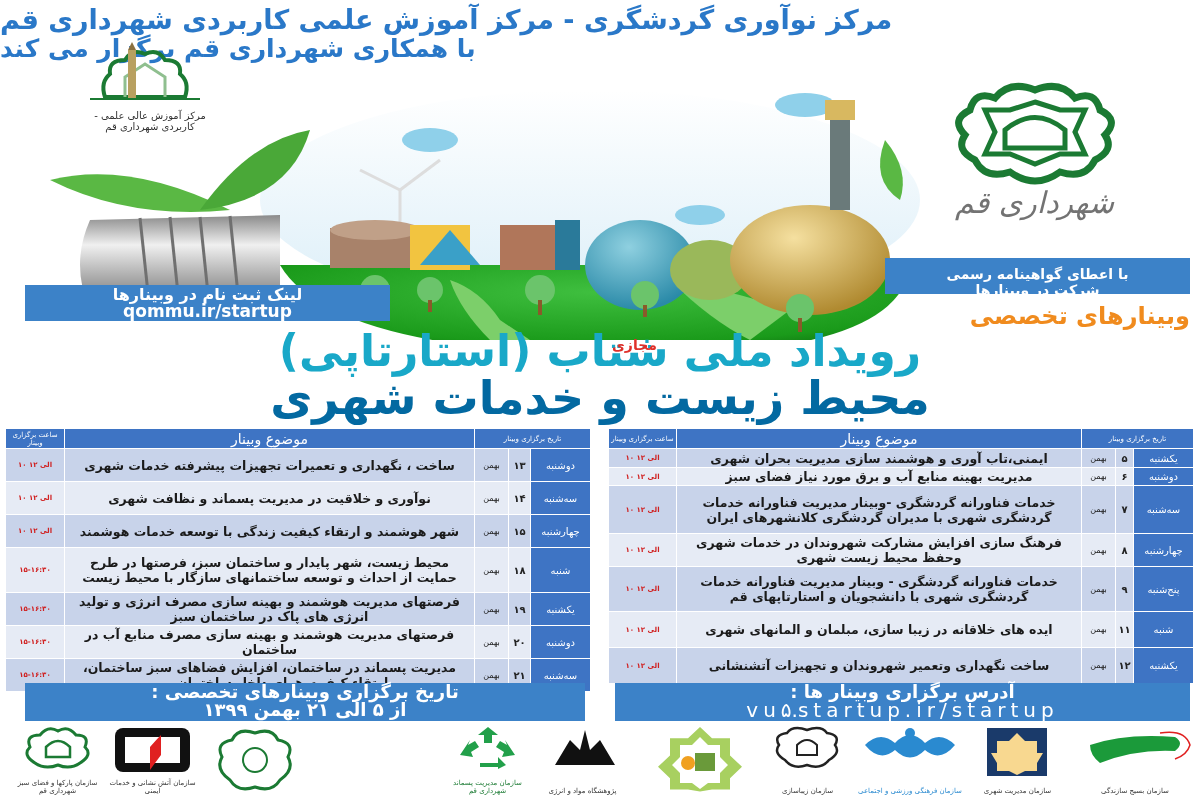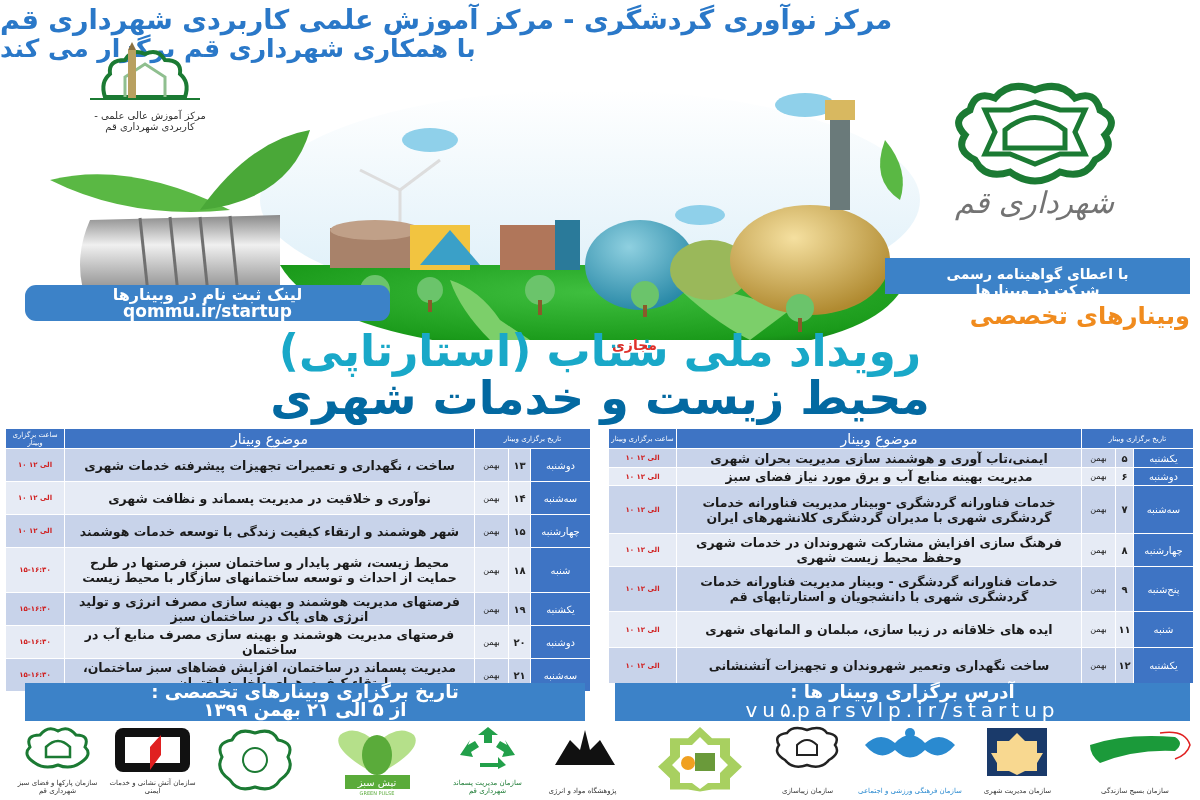--- a/index.html
+++ b/index.html
@@ -24,21 +24,21 @@
     .logo-mun { position: absolute; left: 935px; top: 80px; width: 230px; height: 150px; direction: ltr; }
     .logo-mun .txt { position: absolute; left: 20px; top: 105px; font-size: 30px; color: #737373; font-style: italic; direction: rtl; }
 
     
     .hero { position: absolute; left: 30px; top: 80px; width: 900px; height: 260px; direction: ltr; }
 
     
     .box-reg {
       position: absolute; left: 25px; top: 285px; width: 365px; height: 36px;
       background: #3c82c8; color: #fff; font-weight: bold; text-align: center;
-      line-height: 17px; font-size: 16px; padding-top: 1px; border-radius: 11px;
+      line-height: 17px; font-size: 16px; padding-top: 1px;
     }
     .box-reg .url { font-size: 17px; direction: ltr; }
     .box-cert {
       position: absolute; left: 885px; top: 258px; width: 305px; height: 36px;
       background: #3c82c8; color: #fff; font-weight: bold; text-align: center;
       line-height: 16px; font-size: 14px; padding-top: 8px;
     }
 
     .subtitle {
       position: absolute; left: 800px; top: 302px; width: 390px; text-align: right;
@@ -341,21 +341,21 @@
     </tr>
   </tbody>
     </table>
 
   <div class="box-date">
     <div>تاریخ برگزاری وبینارهای تخصصی :</div>
     <div>از ۵ الی ۲۱ بهمن ۱۳۹۹</div>
   </div>
   <div class="box-addr">
     <div>آدرس برگزاری وبینار ها :</div>
-    <div class="url">vu۵.parsvlp.ir/startup</div>
+    <div class="url">vu۵.startup.ir/startup</div>
   </div>
 
   <div class="partners">
     <div class="plogo" style="left:10px;width:95px">
       <svg width="95" height="45" viewBox="0 0 95 45">
         <path d="M25 38 Q12 30 20 22 Q15 10 30 10 Q38 0 48 6 Q58 0 66 10 Q80 10 75 22 Q83 30 70 38 Q60 45 48 40 Q35 45 25 38Z" fill="none" stroke="#1b7a33" stroke-width="3"></path>
         <path d="M36 32 L36 22 Q48 10 60 22 L60 32Z" fill="none" stroke="#1b7a33" stroke-width="2.5"></path>
       </svg>
       <div class="cap">سازمان پارکها و فضای سبز شهرداری قم</div>
     </div>
@@ -364,29 +364,20 @@
         <rect x="10" y="3" width="75" height="44" rx="8" fill="#111"></rect>
         <rect x="20" y="12" width="55" height="26" fill="#fff"></rect>
         <path d="M45 45 L45 22 Q52 14 56 10 L56 30 Q50 38 45 45Z" fill="#e02020"></path>
       </svg>
       <div class="cap">سازمان آتش نشانی و خدمات ایمنی</div>
     </div>
     <div class="plogo" style="left:210px;width:90px">
       <svg width="90" height="70" viewBox="0 0 90 70">
         <path d="M20 55 Q5 45 12 32 Q5 18 22 15 Q28 2 45 8 Q62 2 68 15 Q85 18 78 32 Q85 45 70 55 Q62 68 45 62 Q28 68 20 55Z" fill="none" stroke="#1b7a33" stroke-width="3"></path>
         <circle cx="45" cy="35" r="12" fill="none" stroke="#1b7a33" stroke-width="2"></circle>
-      </svg>
-    </div>
-    <div class="plogo" style="left:325px;width:105px">
-      <svg width="105" height="72" viewBox="0 0 105 72">
-        <path d="M52 50 Q5 25 15 10 Q30 -2 52 18 Q74 -2 89 10 Q99 25 52 50Z" fill="#b5e08a"></path>
-        <ellipse cx="52" cy="30" rx="15" ry="20" fill="#5aab3a"></ellipse>
-        <rect x="20" y="50" width="65" height="14" fill="#5aab3a"></rect>
-        <text x="52" y="61" text-anchor="middle" font-size="10" fill="#fff" font-family="DejaVu Sans, sans-serif">تپش سبز</text>
-        <text x="52" y="70" text-anchor="middle" font-size="5" fill="#5aab3a" font-family="DejaVu Sans, sans-serif">GREEN PULSE</text>
       </svg>
     </div>
     <div class="plogo" style="left:440px;width:95px">
       <svg width="95" height="45" viewBox="0 0 95 45">
         <path d="M38 10 L48 2 L58 10 L52 10 L52 18 L44 18 L44 10Z" fill="#22a04a"></path>
         <path d="M65 15 L75 30 L62 32 L64 27 L56 22 L60 16 L67 20Z" fill="#22a04a"></path>
         <path d="M30 15 L20 30 L33 32 L31 27 L39 22 L35 16 L28 20Z" fill="#22a04a"></path>
         <path d="M40 38 L58 38 L58 32 L66 40 L58 44 L58 42 L40 42Z" fill="#22a04a"></path>
       </svg>
       <div class="cap" style="color:#1b7a33">سازمان مدیریت پسماند شهرداری قم</div>

